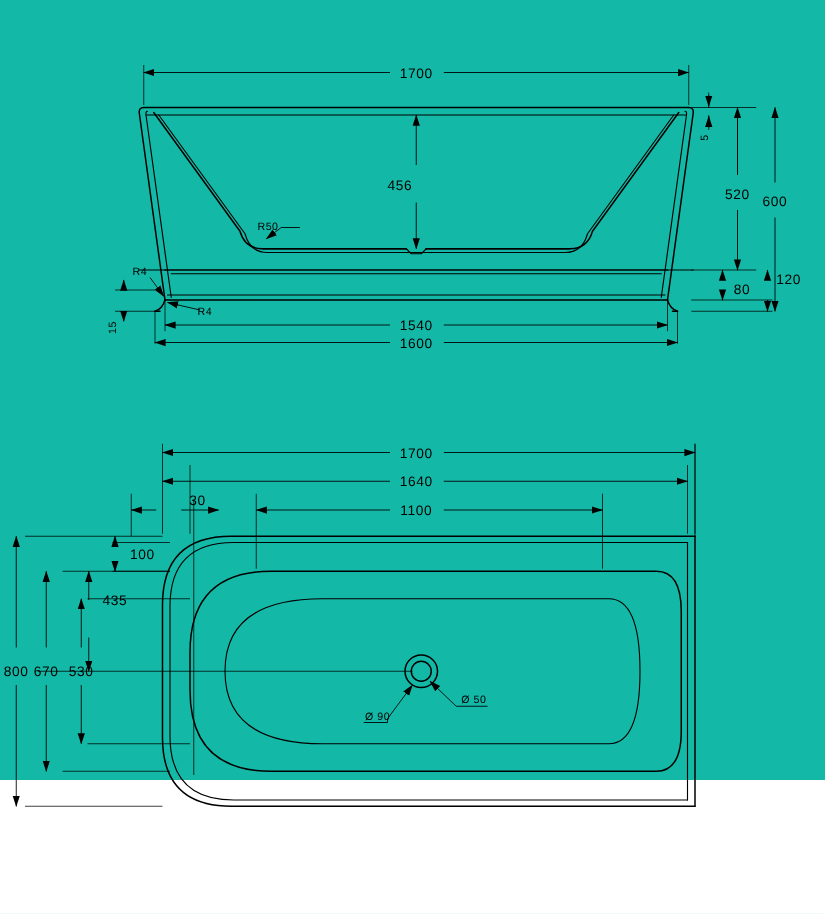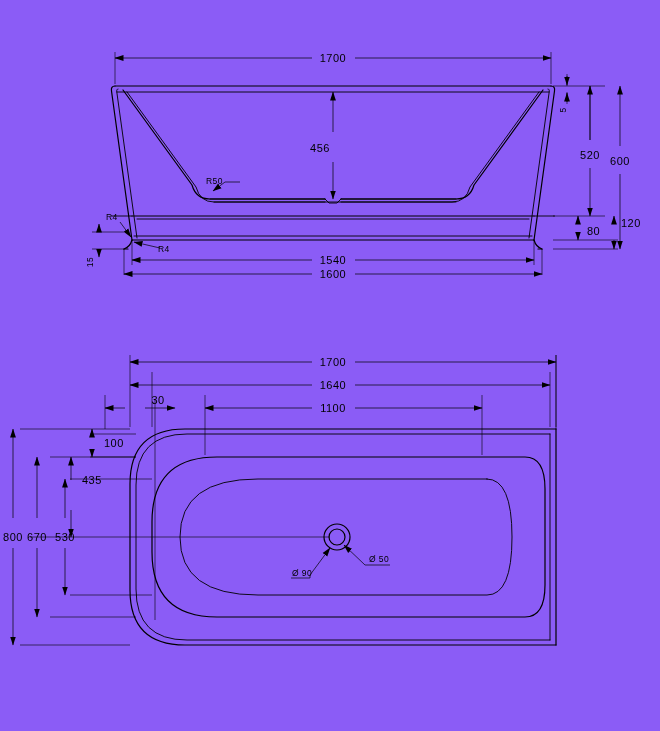--- a/index.html
+++ b/index.html
@@ -9,22 +9,22 @@
   }
   body {
     width: 660px;
     height: 731px;
     font-family: "Liberation Sans", sans-serif;
     overflow: hidden;
   }
   #drawing-root {
     position: relative;
     width: 660px;
-    height: 731px;
-    background: #8b5cf6;
+    height: 624px;
+    background: #14b8a6;
   }
   svg#tech-drawing {
     display: block;
     width: 660px;
     height: 731px;
   }
   .outline {
     fill: none;
     stroke: #000000;
     stroke-width: 1.2;

